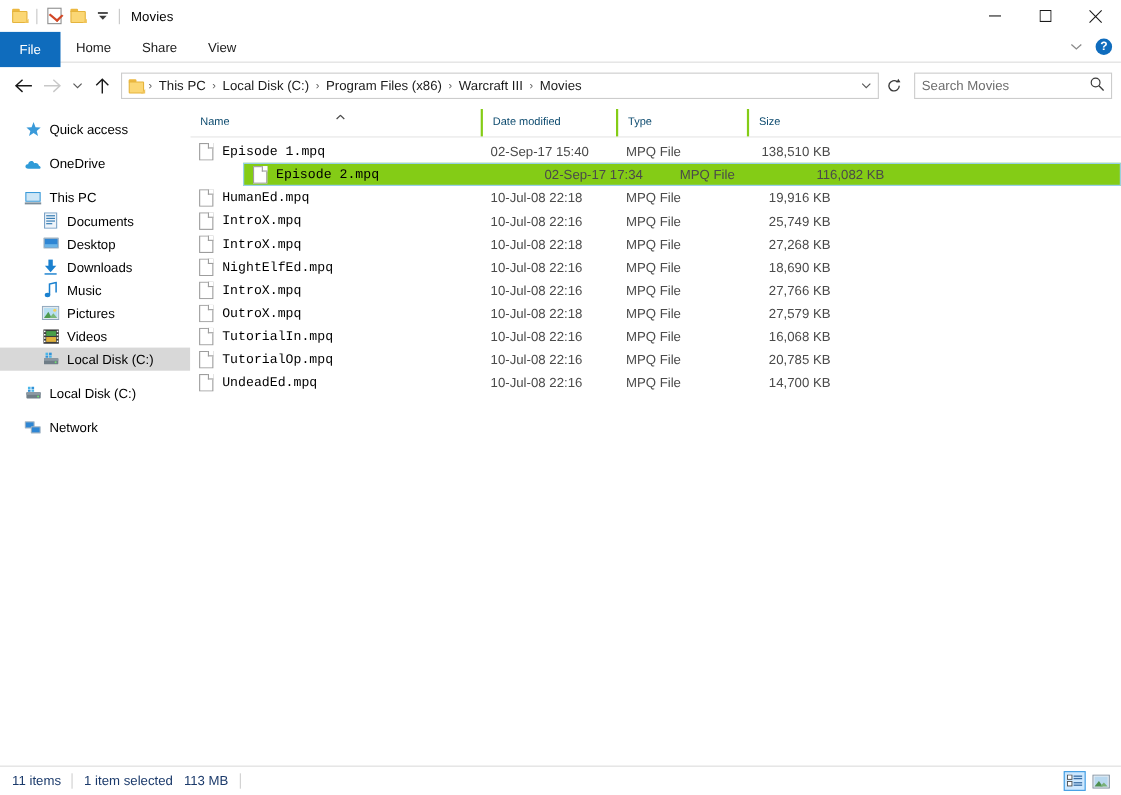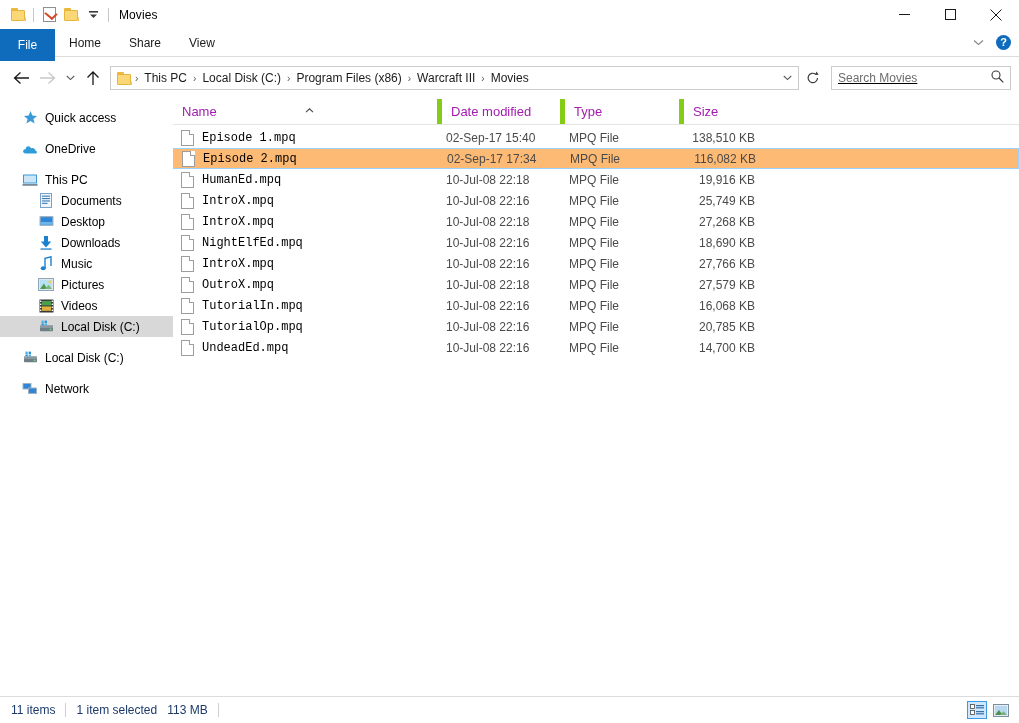--- a/index.html
+++ b/index.html
@@ -232,21 +232,20 @@
   .searchbox {
     width: 180px;
     height: 24px;
     border: 1px solid #cccccc;
     background: #ffffff;
     display: flex;
     align-items: center;
     margin-left: 6px;
     box-sizing: border-box;
     padding: 0 6px;
-    text-decoration: underline;
   }
   .searchbox .ph {
     flex: 1;
     font-size: 12px;
     color: #6d6d6d;
   }
 
   
   .content {
     flex: 1;
@@ -291,52 +290,53 @@
     overflow: hidden;
   }
   .colheader {
     height: 25px;
     display: flex;
     align-items: center;
     position: relative;
     border-bottom: 1px solid #e5e5e5;
   }
   .col {
-    font-size: 13px;
-    color: #a21caf;
+    font-size: 10px;
+    color: #0c4a6e;
     padding-left: 9px;
     box-sizing: border-box;
     height: 25px;
     display: flex;
     align-items: center;
     position: relative;
   }
-  .col + .col { border-left: 5px solid #84cc16; }
+  .col + .col { border-left: 2px solid #84cc16; }
   .c-name { width: 264px; }
   .c-date { width: 123px; }
   .c-type { width: 119px; }
   .c-size { width: 81px; }
   .sortmark {
     position: absolute;
     left: 132px;
     top: 2px;
     width: 9px;
     height: 5px;
   }
   .rows { padding-top: 2px; }
   .row {
     height: 21px;
     display: flex;
     align-items: center;
     position: relative;
     box-sizing: border-box;
   }
   .row.selected {
-    background: #fdba74;
+    background: #84cc16;
     border: 1px solid #99d1ff;
+    margin-left: 48px;
   }
   .cell {
     font-size: 12px;
     box-sizing: border-box;
     padding-left: 9px;
     overflow: hidden;
     white-space: nowrap;
     display: flex;
     align-items: center;
   }

